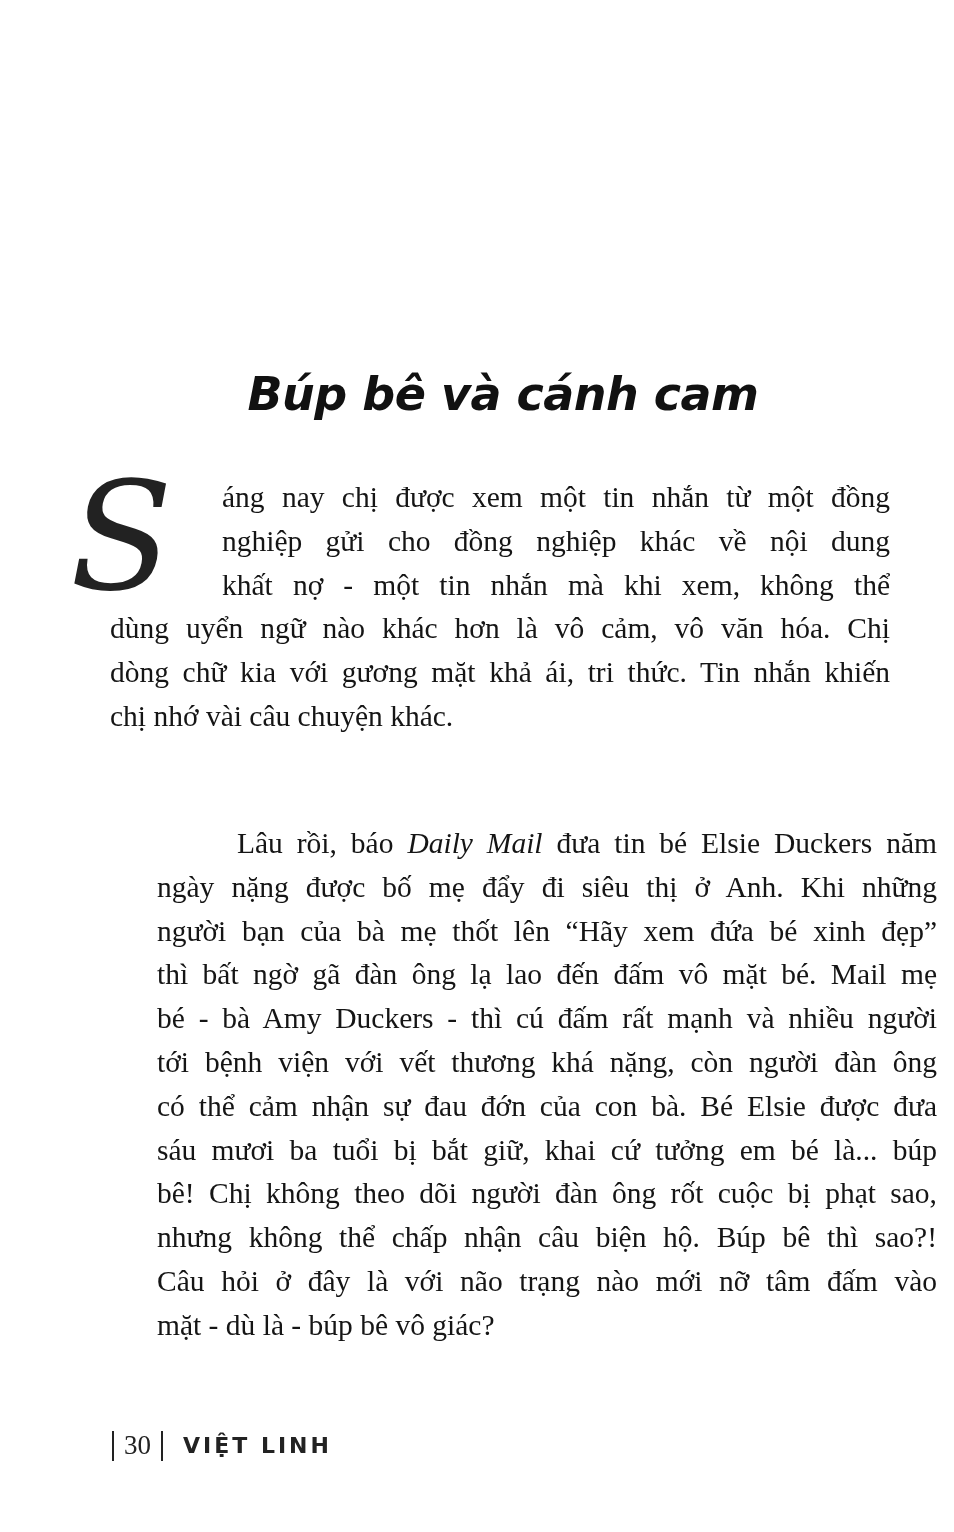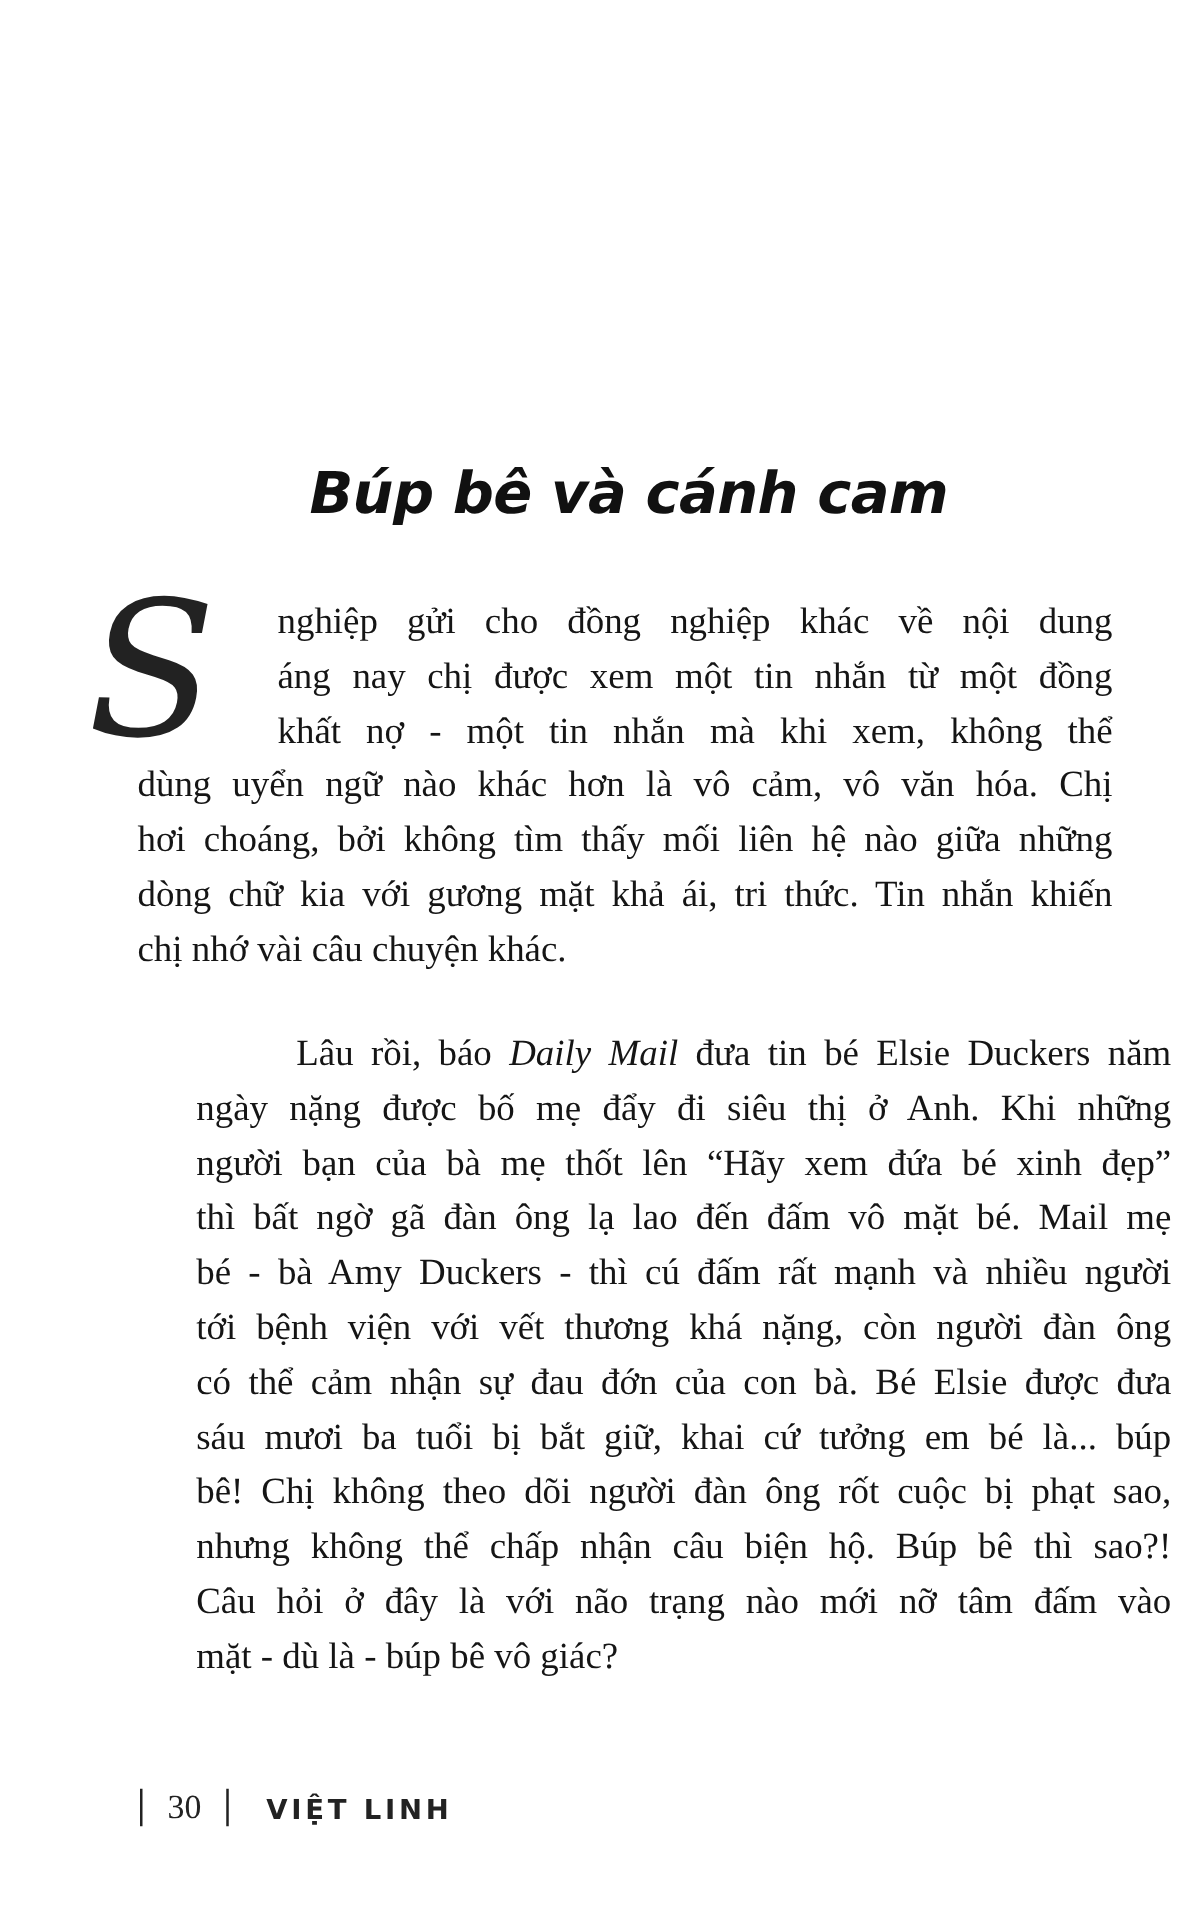--- a/index.html
+++ b/index.html
@@ -68,22 +68,22 @@
     }
     .line.last {
       text-align-last: left;
     }
     .para2 .first-line { padding-left: 80px; }
     .footer {
       position: absolute;
       left: 112px;
       top: 1430px;
       display: flex;
-      align-items: flex-end;
-      gap: 20px;
+      align-items: center;
+      gap: 10px;
       font-size: 26px;
     }
     .footer .bar {
       display: inline-block;
       width: 2px;
       height: 30px;
       background: #222;
     }
     .footer .page-number {
       font-family: "Liberation Serif", serif;
@@ -103,25 +103,24 @@
 </head>
 <body>
 
 <div class="page">
 
   <h1 class="chapter-title">Búp bê và cánh cam</h1>
 
   <div class="drop-cap">S</div>
 
   <div class="body-text para1">
+    <span class="line indent-line">áng nay chị được xem một tin nhắn từ một đồng</span>
     <span class="line indent-line">nghiệp gửi cho đồng nghiệp khác về nội dung</span>
-    <span class="line indent-line">áng nay chị được xem một tin nhắn từ một đồng</span>
     <span class="line indent-line">khất nợ - một tin nhắn mà khi xem, không thể</span>
     <span class="line">dùng uyển ngữ nào khác hơn là vô cảm, vô văn hóa. Chị</span>
-    <span class="line">hơi choáng, bởi không tìm thấy mối liên hệ nào giữa những</span>
     <span class="line">dòng chữ kia với gương mặt khả ái, tri thức. Tin nhắn khiến</span>
     <span class="line last">chị nhớ vài câu chuyện khác.</span>
   </div>
 
   <div class="body-text para2">
     <span class="line first-line"><span>Lâu rồi, báo </span><em class="italic">Daily Mail</em><span> đưa tin bé Elsie Duckers năm</span></span>
     <span class="line">ngày nặng được bố mẹ đẩy đi siêu thị ở Anh. Khi những</span>
     <span class="line">người bạn của bà mẹ thốt lên “Hãy xem đứa bé xinh đẹp”</span>
     <span class="line">thì bất ngờ gã đàn ông lạ lao đến đấm vô mặt bé. Mail mẹ</span>
     <span class="line">bé - bà Amy Duckers - thì cú đấm rất mạnh và nhiều người</span>

